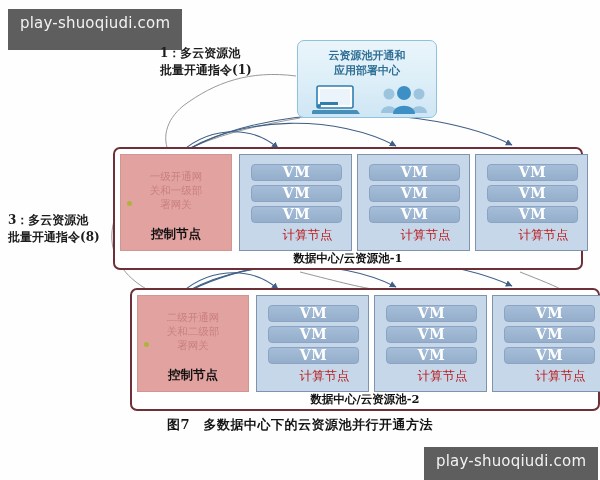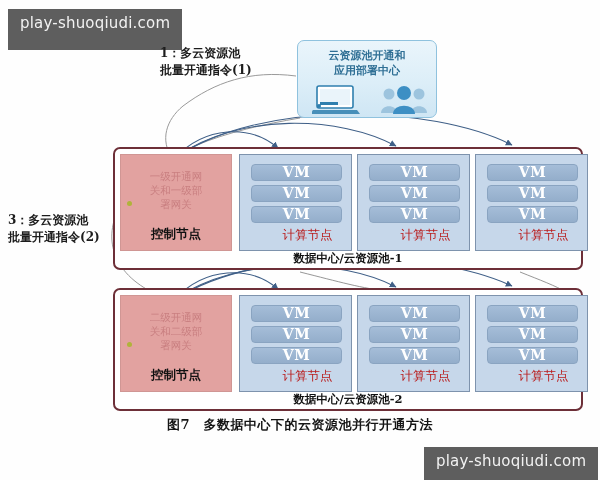--- a/index.html
+++ b/index.html
@@ -70,21 +70,21 @@
   #cc-people { position: absolute; left: 82px; top: 44px; }
 
   
   .datacenter {
     position: absolute;
     border: 2px solid #6d2f38;
     border-radius: 7px;
     background: #ffffff;
   }
   #dc-1 { left: 113px; top: 147px; width: 470px; height: 123px; }
-  #dc-2 { left: 113px; top: 288px; width: 470px; height: 123px; }
+  #dc-2 { left: 130px; top: 288px; width: 470px; height: 123px; }
 
   .dc-label {
     position: absolute;
     bottom: 2px;
     left: 0; right: 0;
     text-align: center;
     color: #111;
     font-family: "DejaVu Serif", "Liberation Serif", serif;
     font-size: 11.5px;
     font-weight: 700;
@@ -215,21 +215,21 @@
 
     <path d="M300,272 C340,282 360,288 392,292" fill="none" stroke="#8a8a8a" stroke-width="0.9"></path>
     <path d="M520,272 C540,280 556,286 566,292" fill="none" stroke="#8a8a8a" stroke-width="0.9"></path>
   </svg>
 
   <div class="watermark" id="wm-top">play-shuoqiudi.com</div>
 
   <div class="annot" id="annot-1">1：多云资源池
 批量开通指令(1)</div>
   <div class="annot" id="annot-3">3：多云资源池
-批量开通指令(2)</div>
+批量开通指令(8)</div>
   <div class="annot" id="annot-4">4：计算节点开通指令(2)</div>
 
   <div id="cloud-center">
     <div id="cloud-center-title">云资源池开通和
 应用部署中心</div>
     <svg id="cc-laptop" width="52" height="30" viewBox="0 0 52 30">
       <rect x="5" y="1" width="36" height="22" rx="2" fill="#ffffff" stroke="#2f7fae" stroke-width="1.6"></rect>
       <rect x="8" y="4" width="30" height="16" fill="#eaf4fa"></rect>
       <rect x="8" y="17" width="18" height="3" fill="#2f7fae"></rect>
       <path d="M1,25 L45,25 L48,29 L-2,29 Z" fill="#2f7fae" opacity="0.85"></path>

